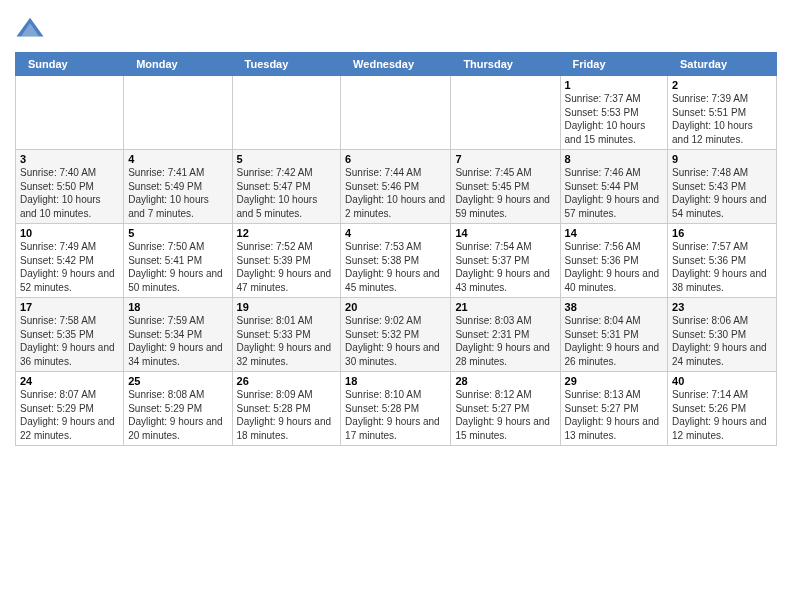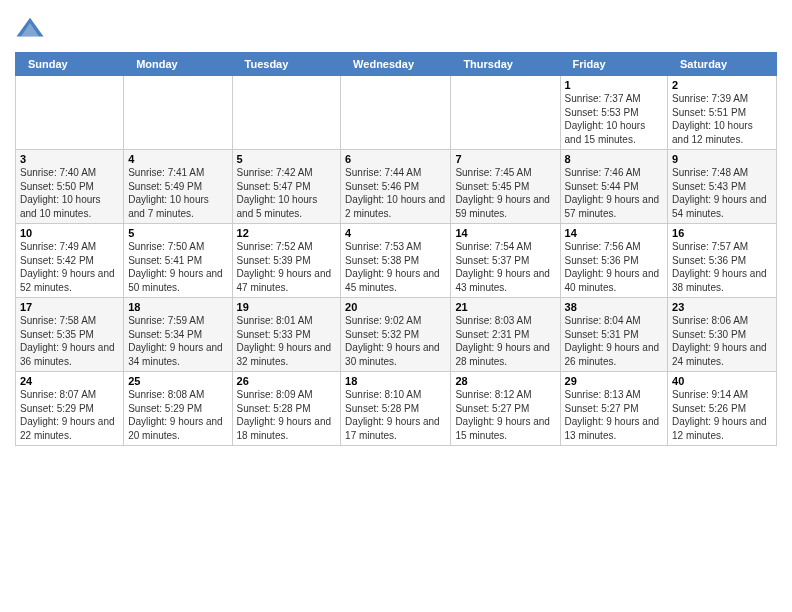--- a/index.html
+++ b/index.html
@@ -313,20 +313,20 @@
 Daylight: 9 hours and 15 minutes.</div>
           </td>
           <td>
             <span class="day-num">29</span>
             <div class="day-info">Sunrise: 8:13 AM
 Sunset: 5:27 PM
 Daylight: 9 hours and 13 minutes.</div>
           </td>
           <td>
             <span class="day-num">40</span>
-            <div class="day-info">Sunrise: 9:14 AM
+            <div class="day-info">Sunrise: 7:14 AM
 Sunset: 5:26 PM
 Daylight: 9 hours and 12 minutes.</div>
           </td>
         </tr>
       </tbody>
   </table>
 </div>
 
 </body></html>

